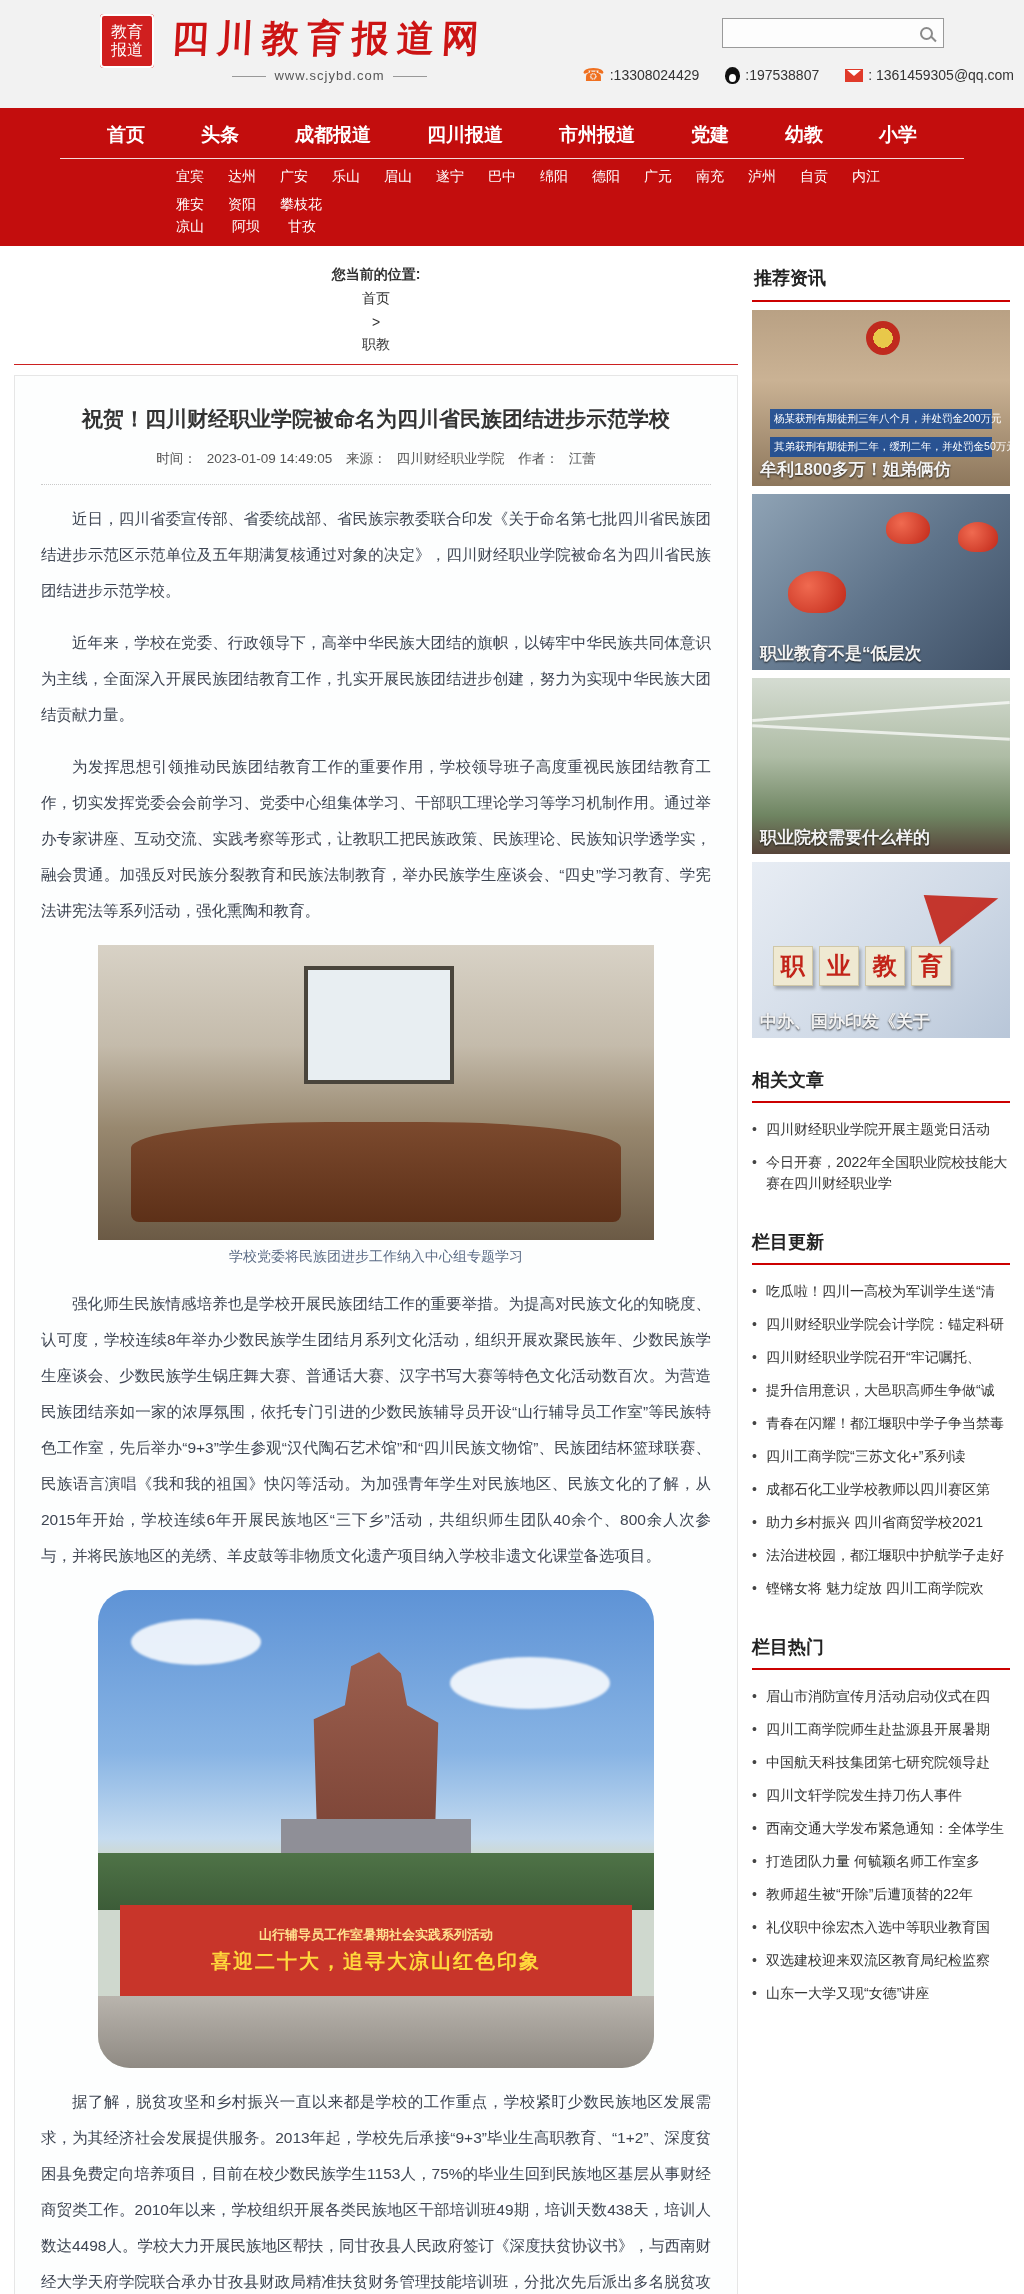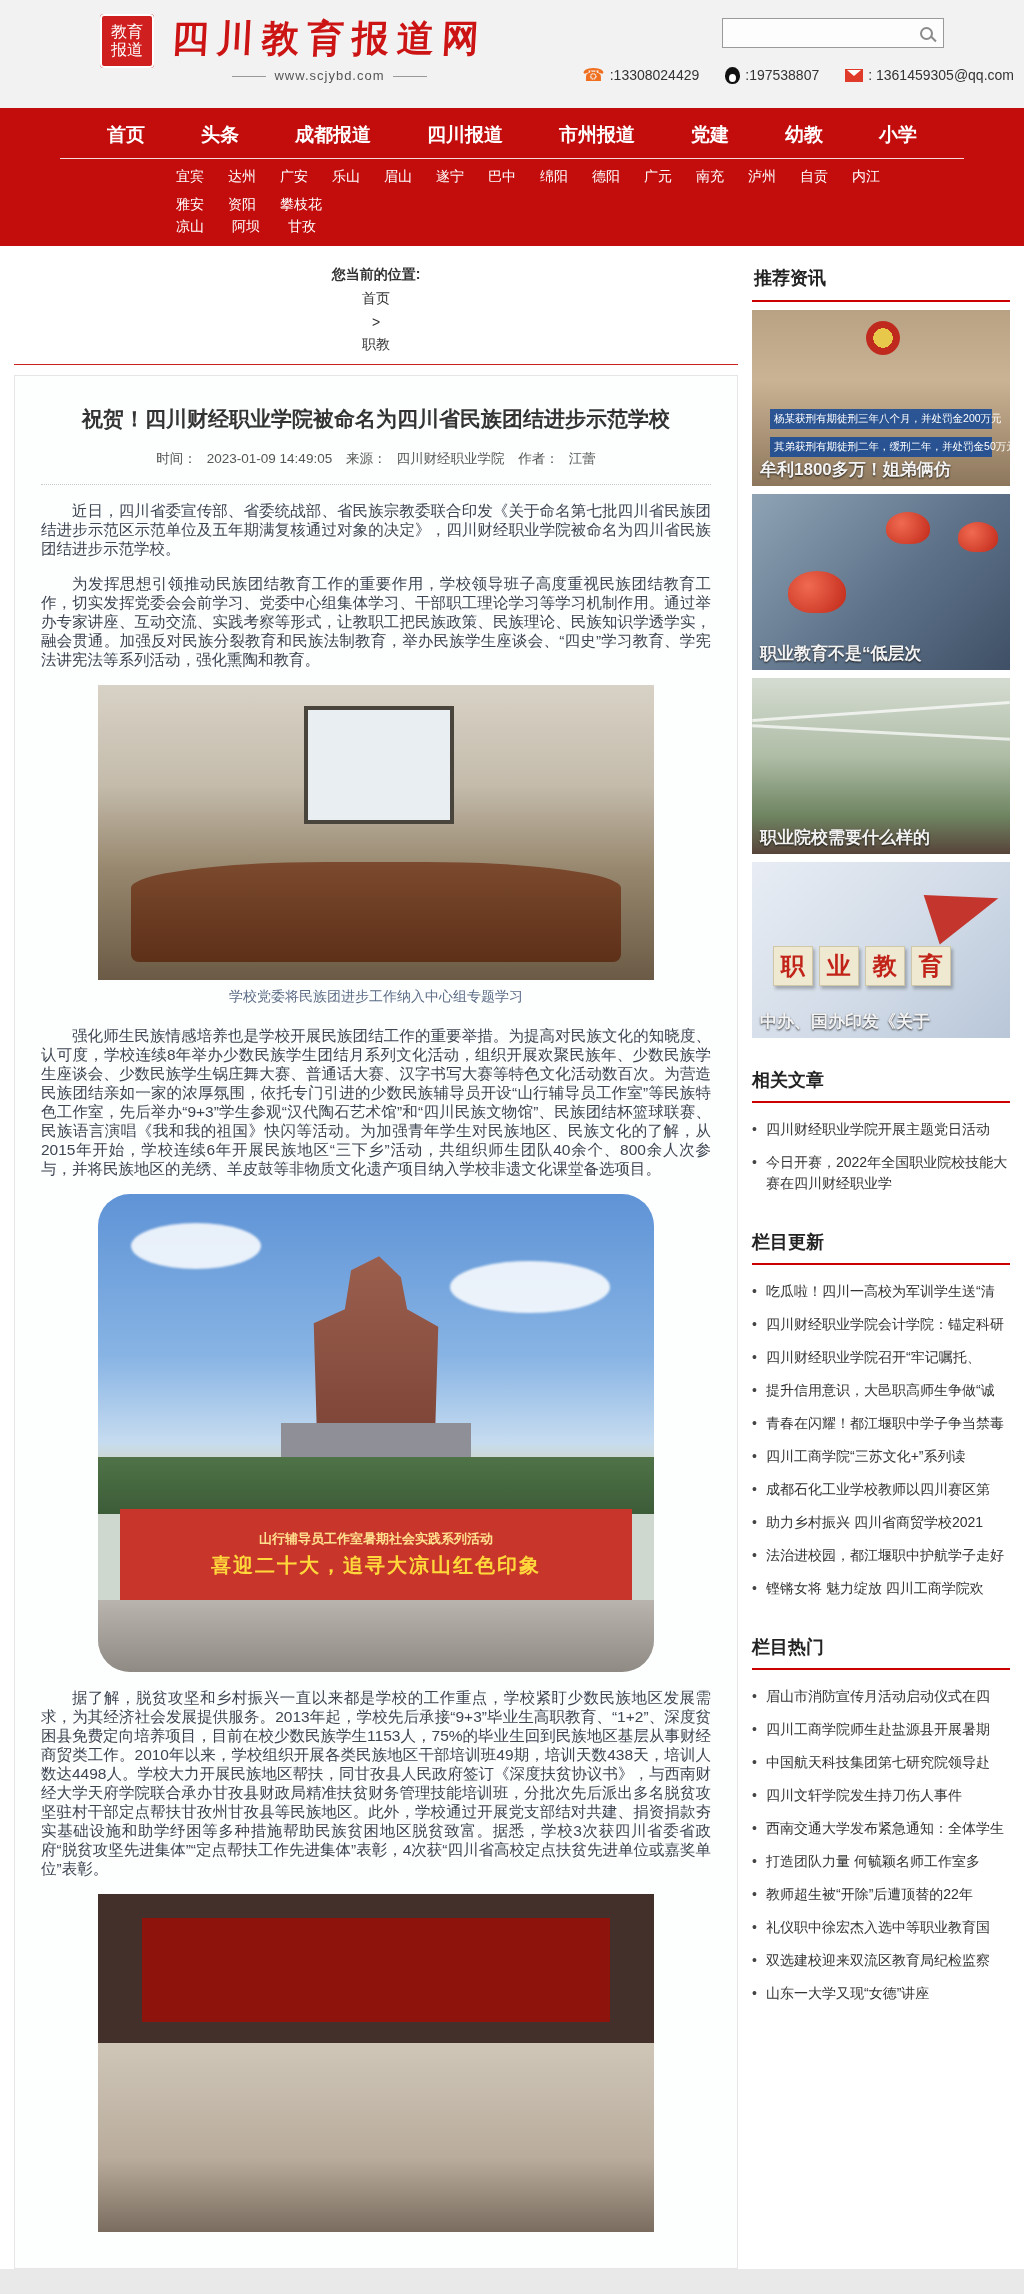--- a/index.html
+++ b/index.html
@@ -42,21 +42,21 @@
   .crumb .lbl { font-weight:bold; }
   .crumb a { color:#333; text-decoration:none; cursor:pointer; }
 
   .side-head { font-size:18px; font-weight:bold; color:#222; padding:8px 2px 10px 2px; border-bottom:2px solid #cc0000; }
 
   
   .article { margin-top:10px; background:#fdfefe; border:1px solid #e6e6e6; padding:0 26px 30px 26px; }
   .a-title { text-align:center; font-size:21px; font-weight:bold; color:#333; line-height:30px; margin:28px 10px 16px 10px; }
   .a-meta { text-align:center; font-size:13.5px; color:#555; padding-bottom:16px; border-bottom:1px dotted #c9c9c9; }
   .a-meta span { margin:0 5px; }
-  .article p { font-size:15.5px; line-height:19px; color:#3e4552; text-indent:2em; margin:16px 0; text-align:justify; }
+  .article p { font-size:15.5px; line-height:36px; color:#3e4552; text-indent:2em; margin:16px 0; text-align:justify; }
 
   .ph { width:556px; margin:14px auto 6px auto; position:relative; overflow:hidden; }
   .caption { text-align:center; font-size:14px; color:#5a6b85; margin:8px 0 20px 0; }
 
   
   .ph1 { height:295px; background:linear-gradient(180deg,#d8d2c6 0%,#c4bbab 34%,#98886f 62%,#6b5a45 100%); }
   .ph1 .screen { position:absolute; left:37%; top:7%; width:27%; height:40%; background:#e8eef2; border:4px solid #4a453c; }
   .ph1 .table { position:absolute; left:6%; bottom:6%; width:88%; height:34%; background:linear-gradient(180deg,#7c4a2e,#5d3018); border-radius:40% 40% 8px 8px / 26% 26% 8px 8px; }
 
   
@@ -183,20 +183,21 @@
 
       <div class="article">
         <h1 class="a-title">祝贺！四川财经职业学院被命名为四川省民族团结进步示范学校</h1>
         <div class="a-meta">
           <span>时间：</span><span>2023-01-09 14:49:05</span>
           <span>来源：</span><span>四川财经职业学院</span>
           <span>作者：</span><span>江蕾</span>
         </div>
 
         <p>近日，四川省委宣传部、省委统战部、省民族宗教委联合印发《关于命名第七批四川省民族团结进步示范区示范单位及五年期满复核通过对象的决定》，四川财经职业学院被命名为四川省民族团结进步示范学校。</p>
+        <p>近年来，学校在党委、行政领导下，高举中华民族大团结的旗帜，以铸牢中华民族共同体意识为主线，全面深入开展民族团结教育工作，扎实开展民族团结进步创建，努力为实现中华民族大团结贡献力量。</p>
         <p>为发挥思想引领推动民族团结教育工作的重要作用，学校领导班子高度重视民族团结教育工作，切实发挥党委会会前学习、党委中心组集体学习、干部职工理论学习等学习机制作用。通过举办专家讲座、互动交流、实践考察等形式，让教职工把民族政策、民族理论、民族知识学透学实，融会贯通。加强反对民族分裂教育和民族法制教育，举办民族学生座谈会、“四史”学习教育、学宪法讲宪法等系列活动，强化熏陶和教育。</p>
 
         <div class="ph ph1">
           <div class="screen"></div>
           <div class="table"></div>
         </div>
         <div class="caption">学校党委将民族团进步工作纳入中心组专题学习</div>
 
         <p>强化师生民族情感培养也是学校开展民族团结工作的重要举措。为提高对民族文化的知晓度、认可度，学校连续8年举办少数民族学生团结月系列文化活动，组织开展欢聚民族年、少数民族学生座谈会、少数民族学生锅庄舞大赛、普通话大赛、汉字书写大赛等特色文化活动数百次。为营造民族团结亲如一家的浓厚氛围，依托专门引进的少数民族辅导员开设“山行辅导员工作室”等民族特色工作室，先后举办“9+3”学生参观“汉代陶石艺术馆”和“四川民族文物馆”、民族团结杯篮球联赛、民族语言演唱《我和我的祖国》快闪等活动。为加强青年学生对民族地区、民族文化的了解，从2015年开始，学校连续6年开展民族地区“三下乡”活动，共组织师生团队40余个、800余人次参与，并将民族地区的羌绣、羊皮鼓等非物质文化遗产项目纳入学校非遗文化课堂备选项目。</p>
 

